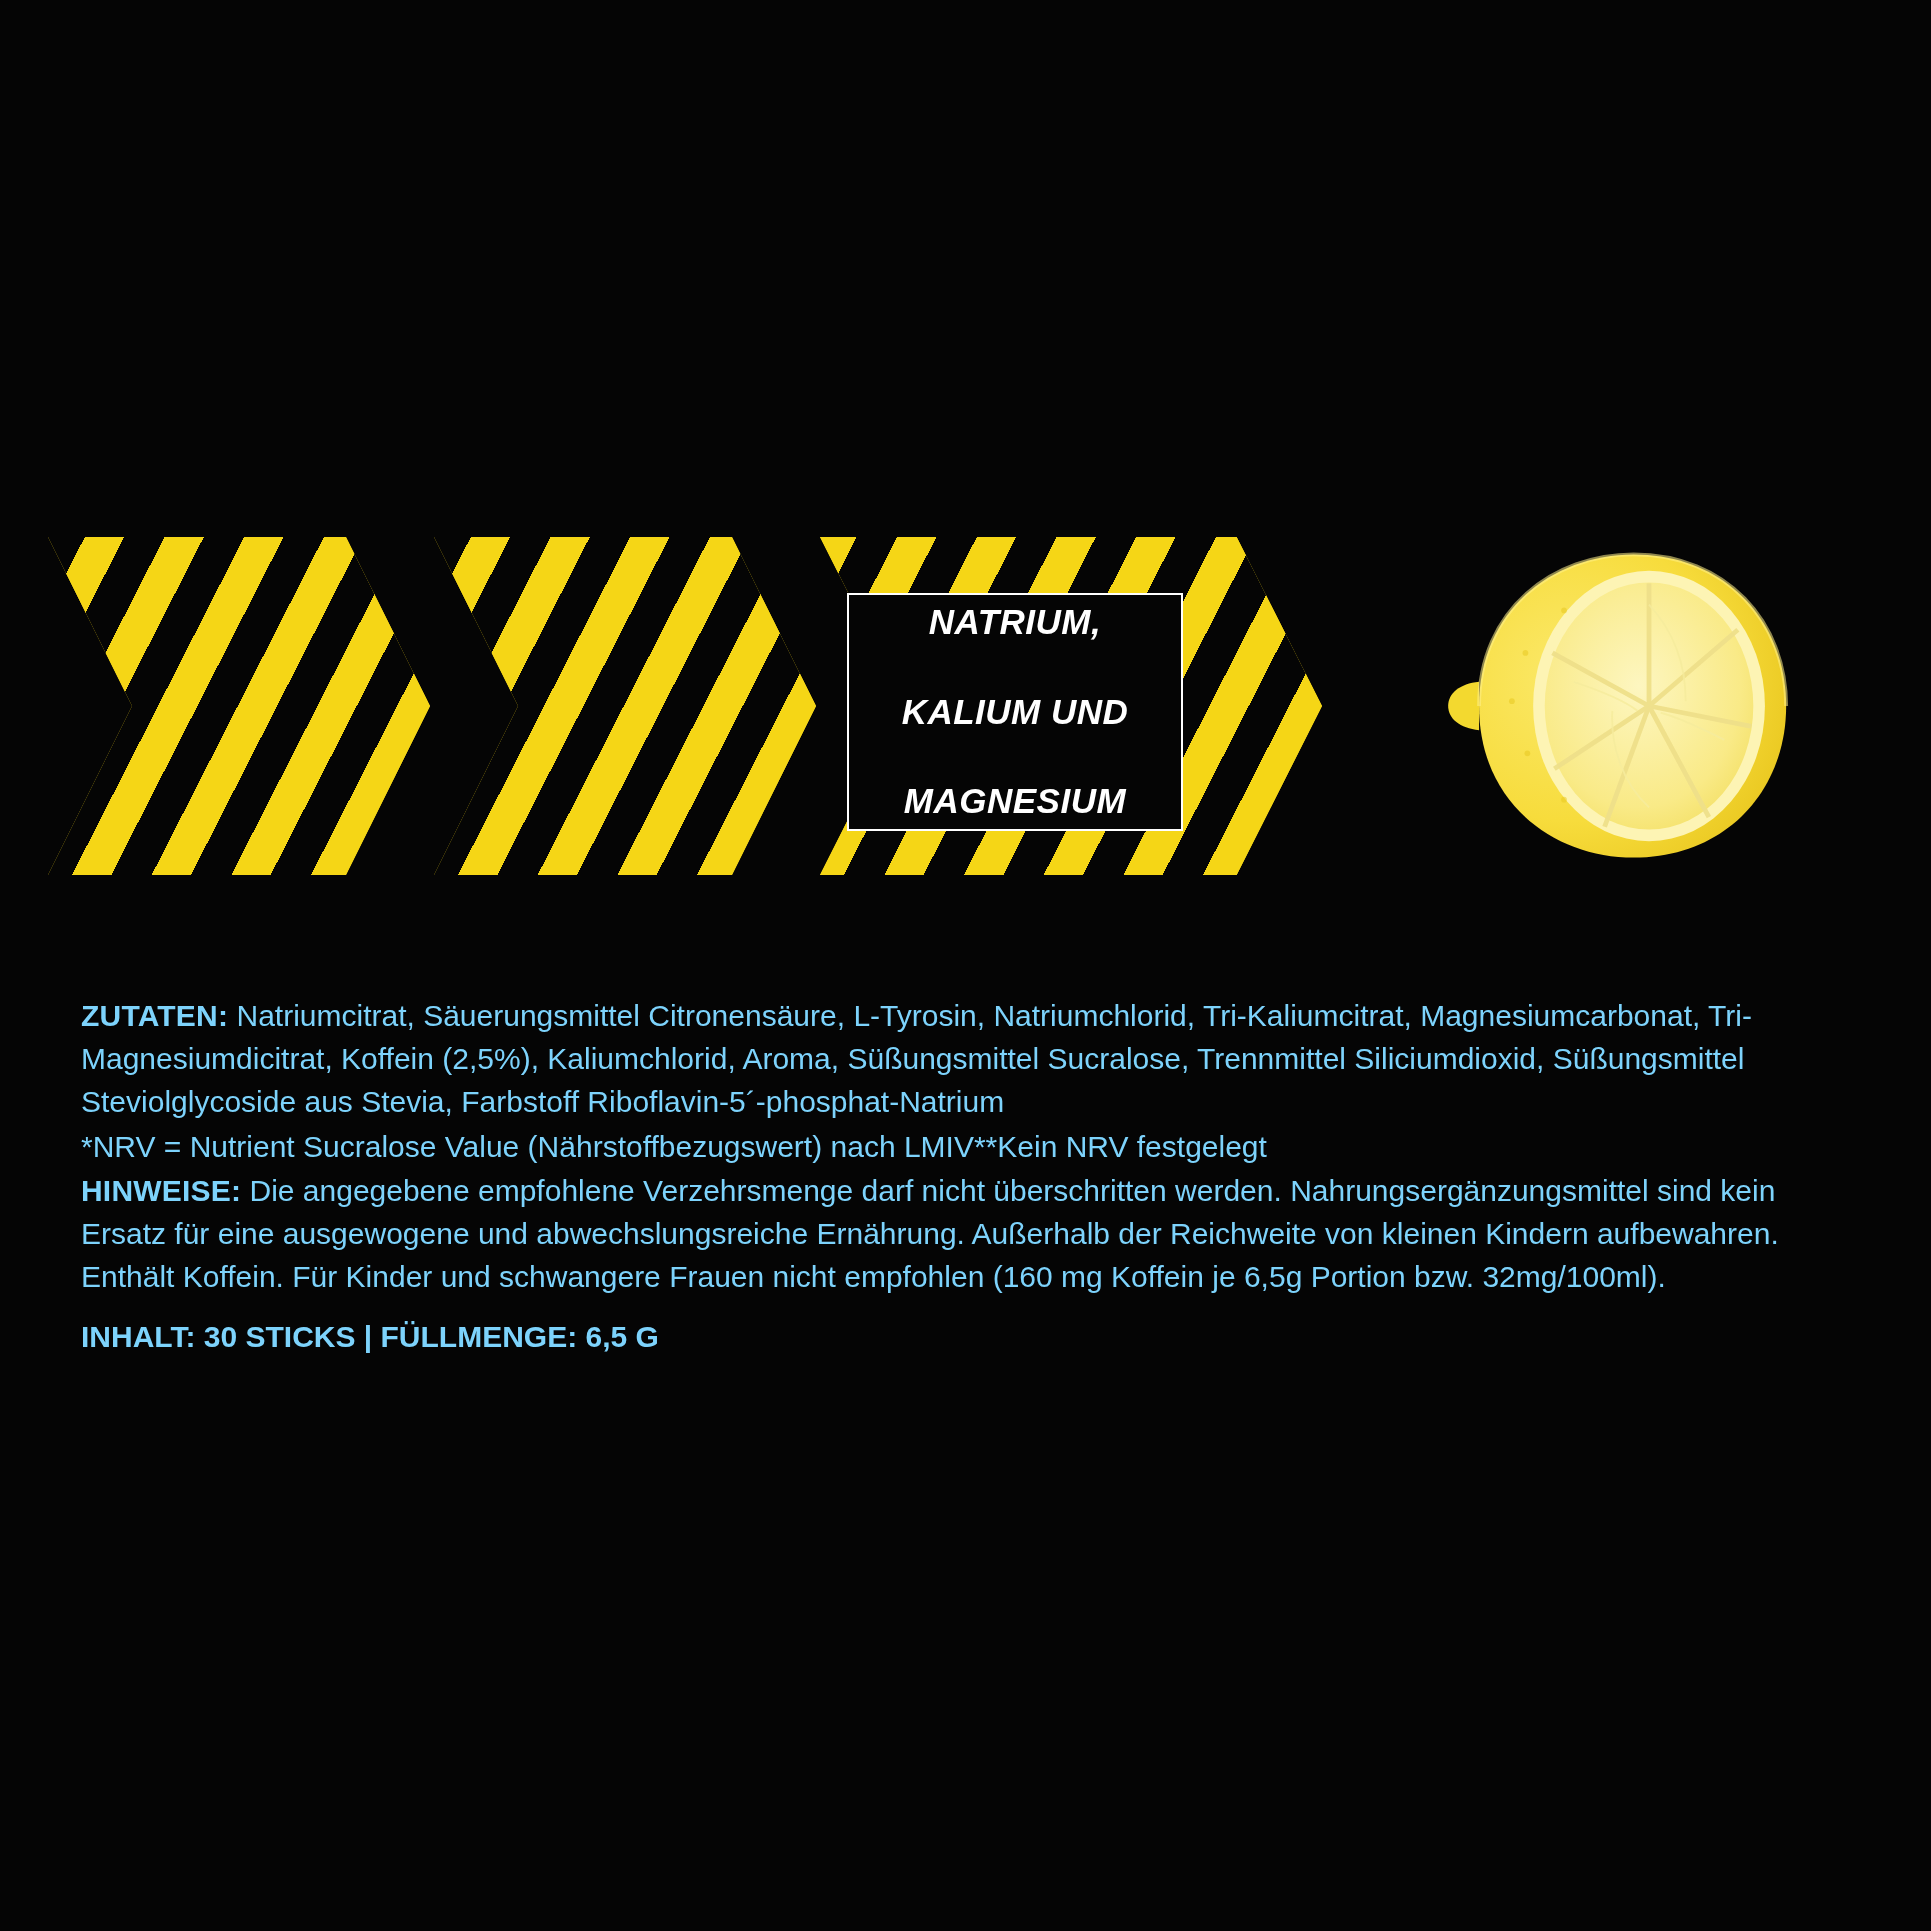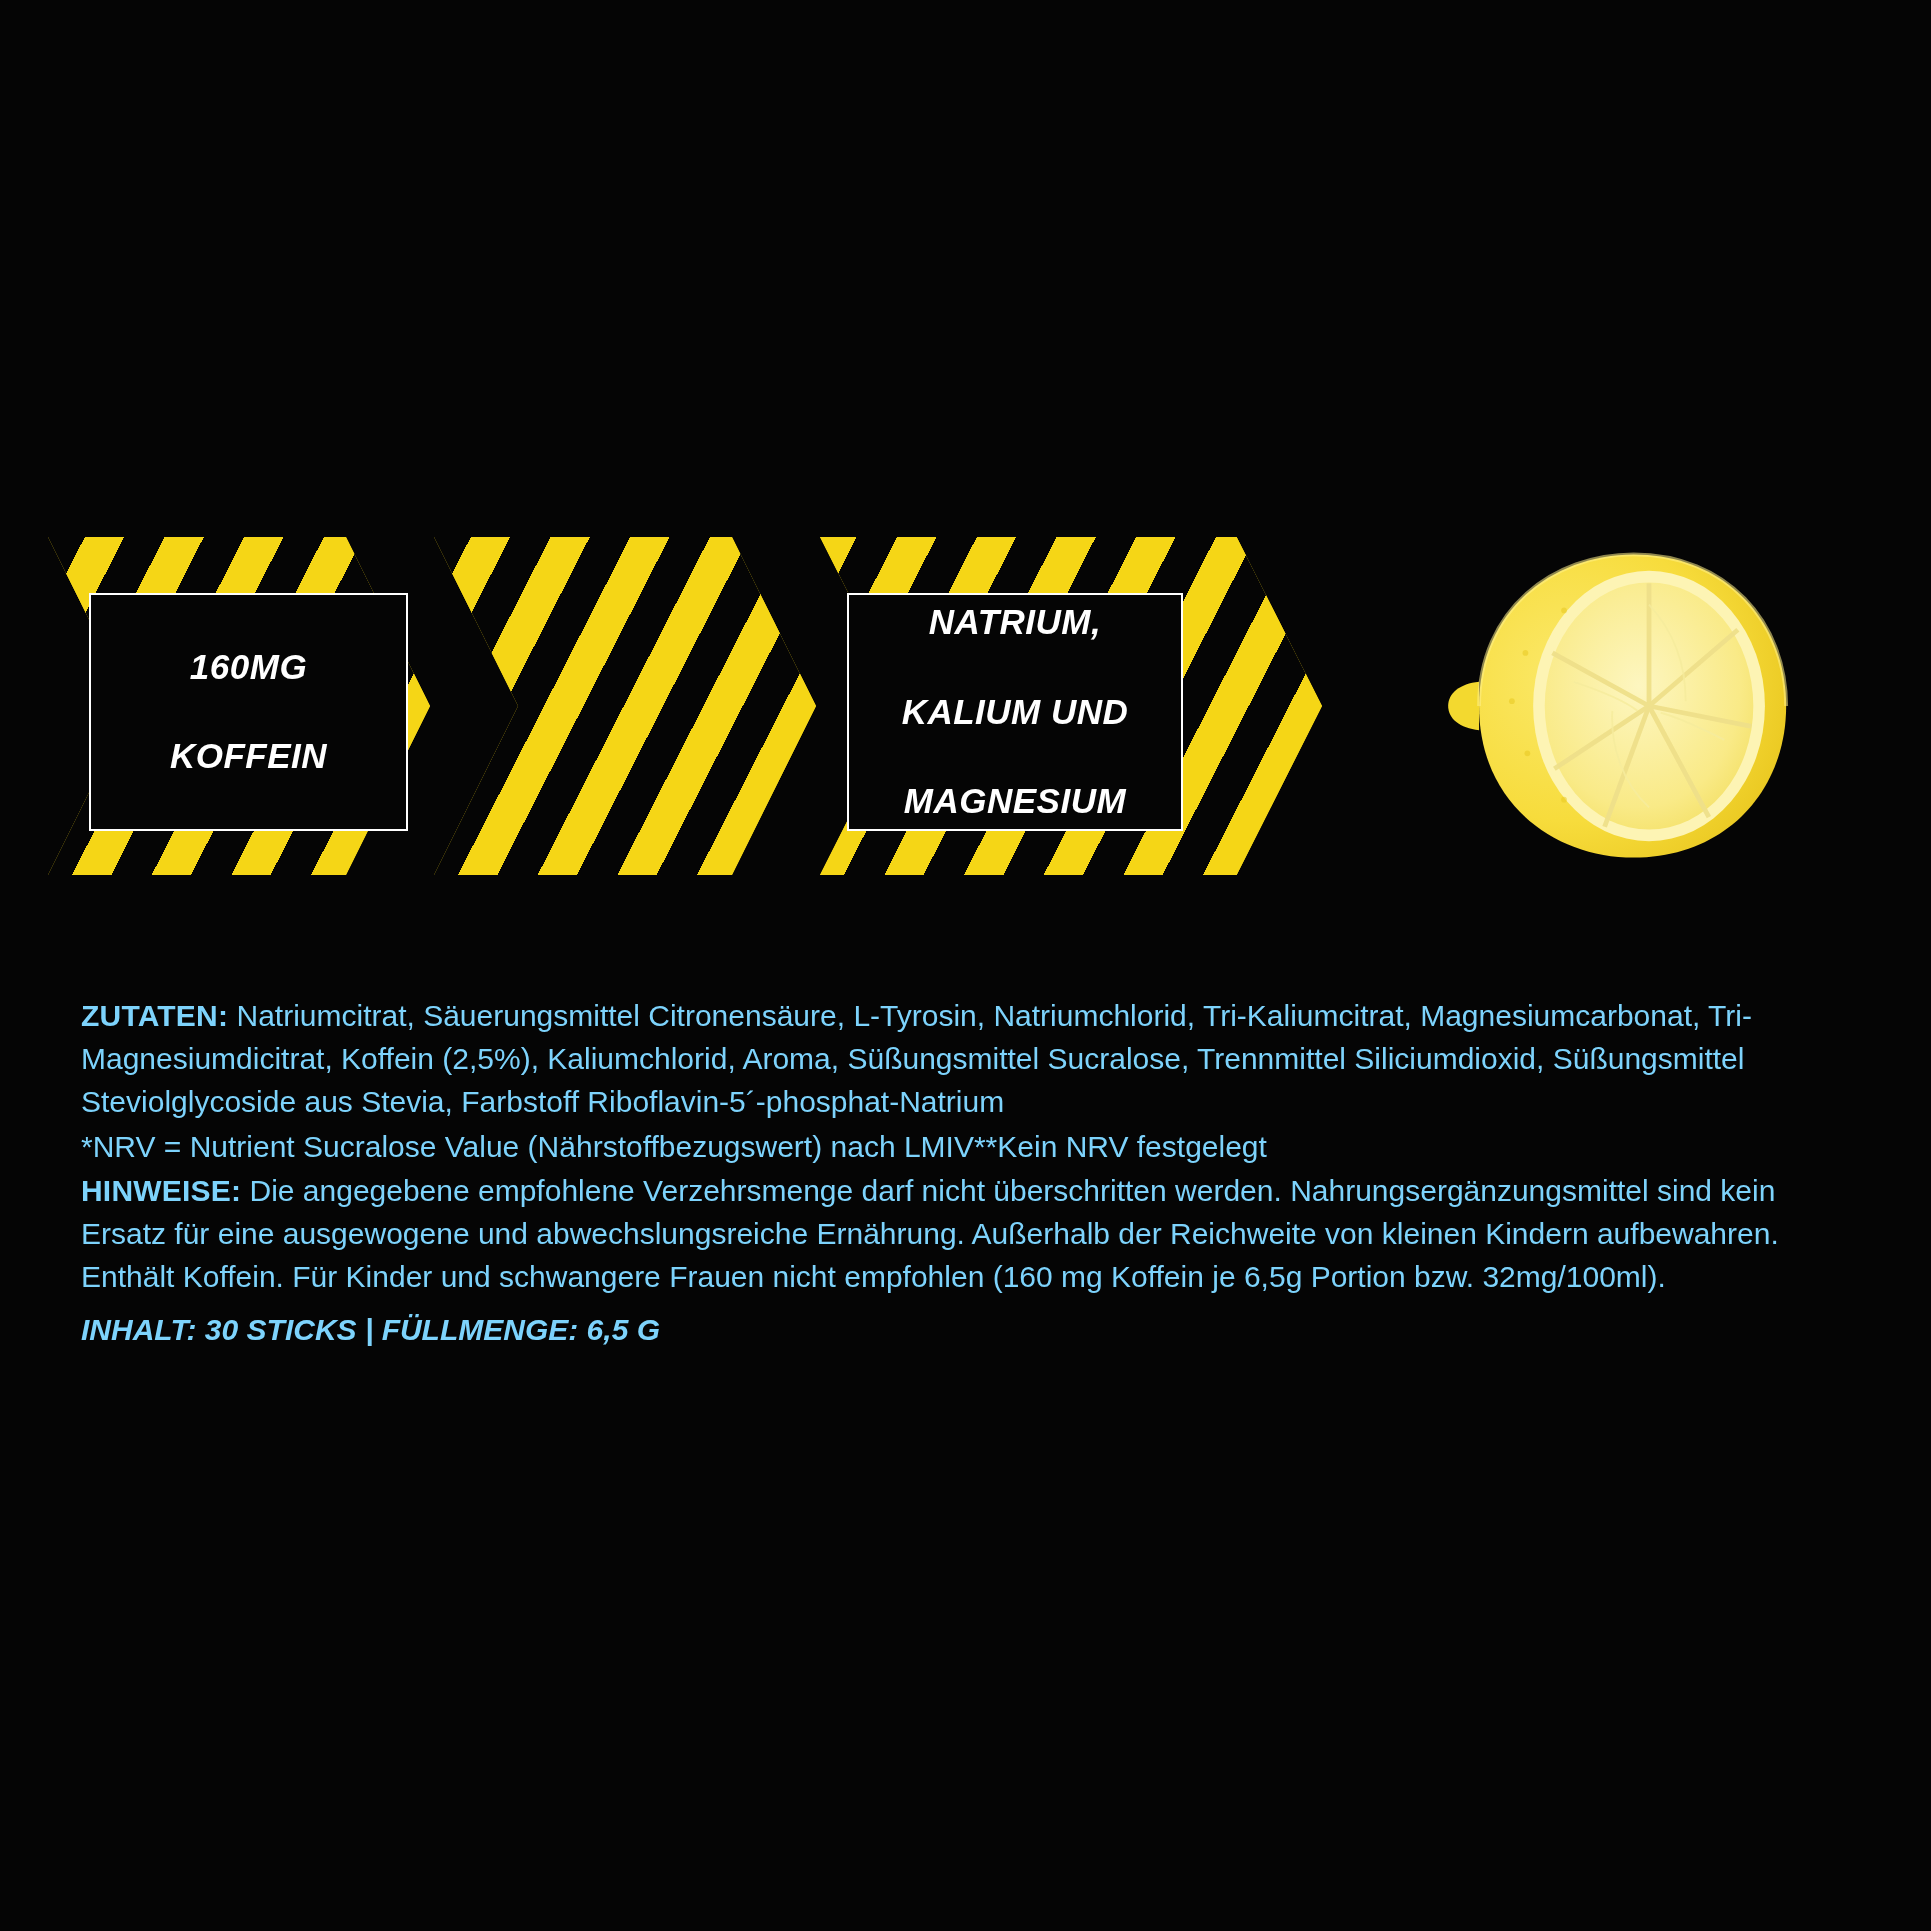--- a/index.html
+++ b/index.html
@@ -130,47 +130,40 @@
     color: #7dd3fc;
   }
   .info p {
     margin: 0 0 1px 0;
   }
   .info b {
     font-weight: bold;
     letter-spacing: 0.2px;
   }
   .info .final {
-    margin-top: 10px;
-    font-weight: bold;
-    font-style: italic;
+    margin-top: 17px;
+    font-weight: bold;
   }
 </style>
 </head>
 <body>
 
 <div class="page">
 
 
   <div class="band">
     <div class="chev-wrap">
       <div class="chev c1"></div>
       <div class="chev c2"></div>
       <div class="chev c3"></div>
       <div class="stripes s1"></div>
       <div class="stripes s2"></div>
       <div class="stripes s3"></div>
     </div>
 
-    <div class="chev-box b1">
-      <span>
-        <span>160MG</span><br>
-        <span>KOFFEIN</span>
-      </span>
-    </div>
 
 
     <div class="chev-box b3">
       <span>
         <span>NATRIUM,</span><br>
         <span>KALIUM UND</span><br>
         <span>MAGNESIUM</span>
       </span>
     </div>
   </div>

